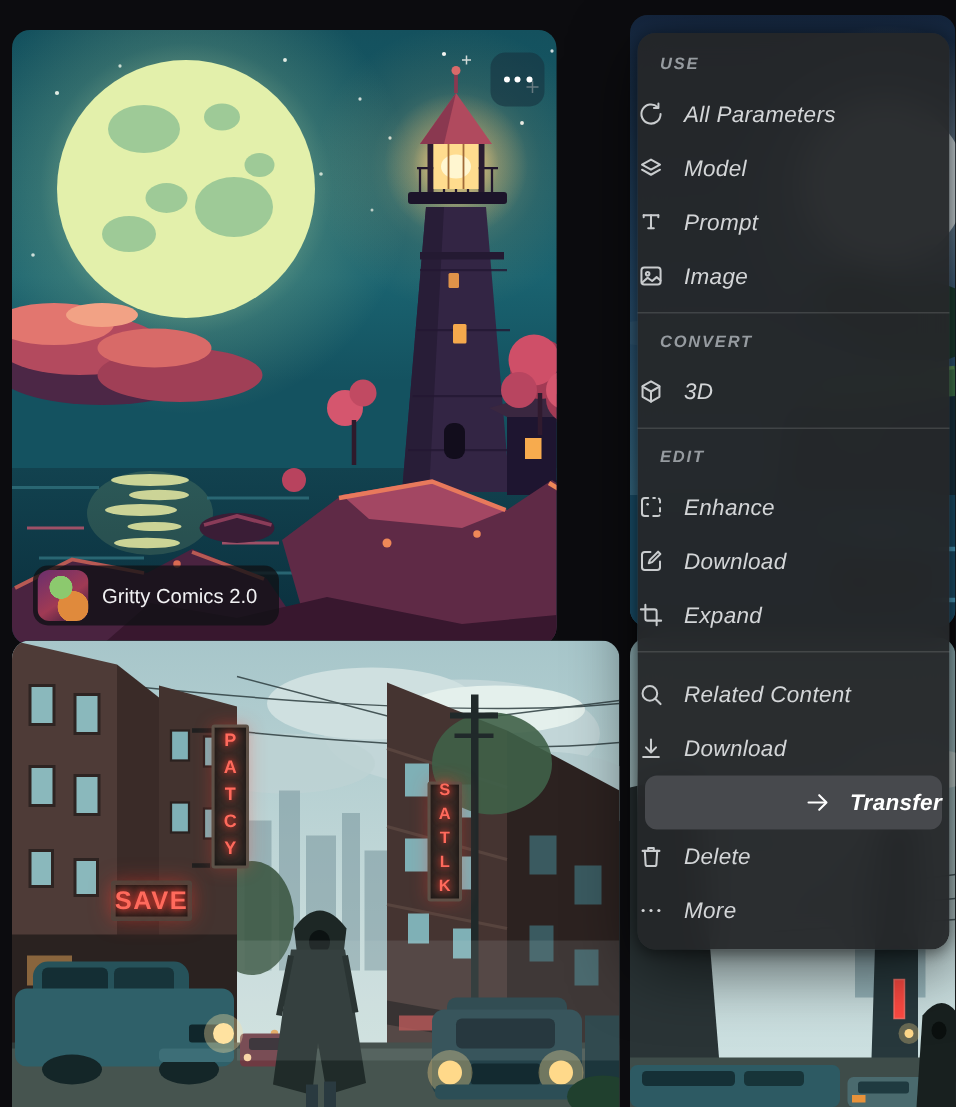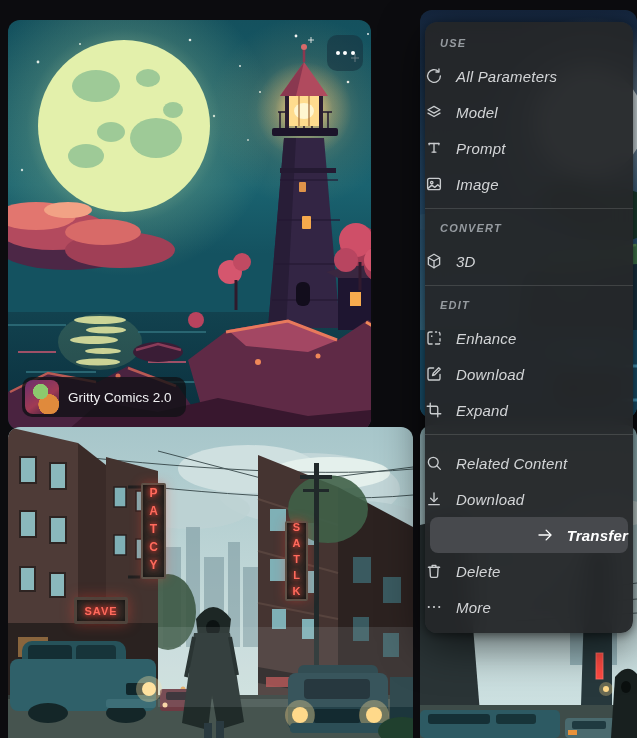--- a/index.html
+++ b/index.html
@@ -38,23 +38,23 @@
 
   
   .neon-v { position:absolute; writing-mode:vertical-lr; text-orientation:upright;
     background:#2d2a26; border:2px solid #5c5248; border-radius:2px;
     color:#ff6a5c; font-weight:bold; letter-spacing:4px; text-align:center;
     display:flex; align-items:center; justify-content:center;
     text-shadow:0 0 5px #ff3b30, 0 0 11px #e23128;
     box-shadow:0 0 12px rgba(255,70,55,0.30), inset 0 0 6px rgba(0,0,0,0.6); }
   #sign-patcy { left:133px; top:56px;  width:25px; height:96px; font-size:12px; }
   #sign-satlk { left:277px; top:94px;  width:23px; height:80px; font-size:11px; }
-  #sign-save  { position:absolute; left:66px; top:170px; width:54px; height:27px;
+  #sign-save  { position:absolute; left:66px; top:160px; width:54px; height:27px;
     background:#2d2a26; border:3px solid #4e443c; border-radius:2px; color:#ff6a5c;
-    font-weight:bold; font-size:11px; letter-spacing:1px;
+    font-weight:bold; font-size:17px; letter-spacing:1px;
     display:flex; align-items:center; justify-content:center;
     text-shadow:0 0 5px #ff3b30, 0 0 12px #e23128;
     box-shadow:0 0 14px rgba(255,70,55,0.35), inset 0 0 6px rgba(0,0,0,0.6); }
 
   
   .menu { position:absolute; left:425px; top:22px; width:208px; z-index:10;
     background:rgba(36,38,41,0.96); border-radius:12px; padding:2px 0 8px 0;
     box-shadow:0 12px 44px rgba(0,0,0,0.6), 0 2px 10px rgba(0,0,0,0.45);
     backdrop-filter:blur(10px); color:#d3d5d7; font-size:15px;font-style:italic; }
   .menu-header { margin-top:8px; height:22px; line-height:22px; padding-left:15px;

